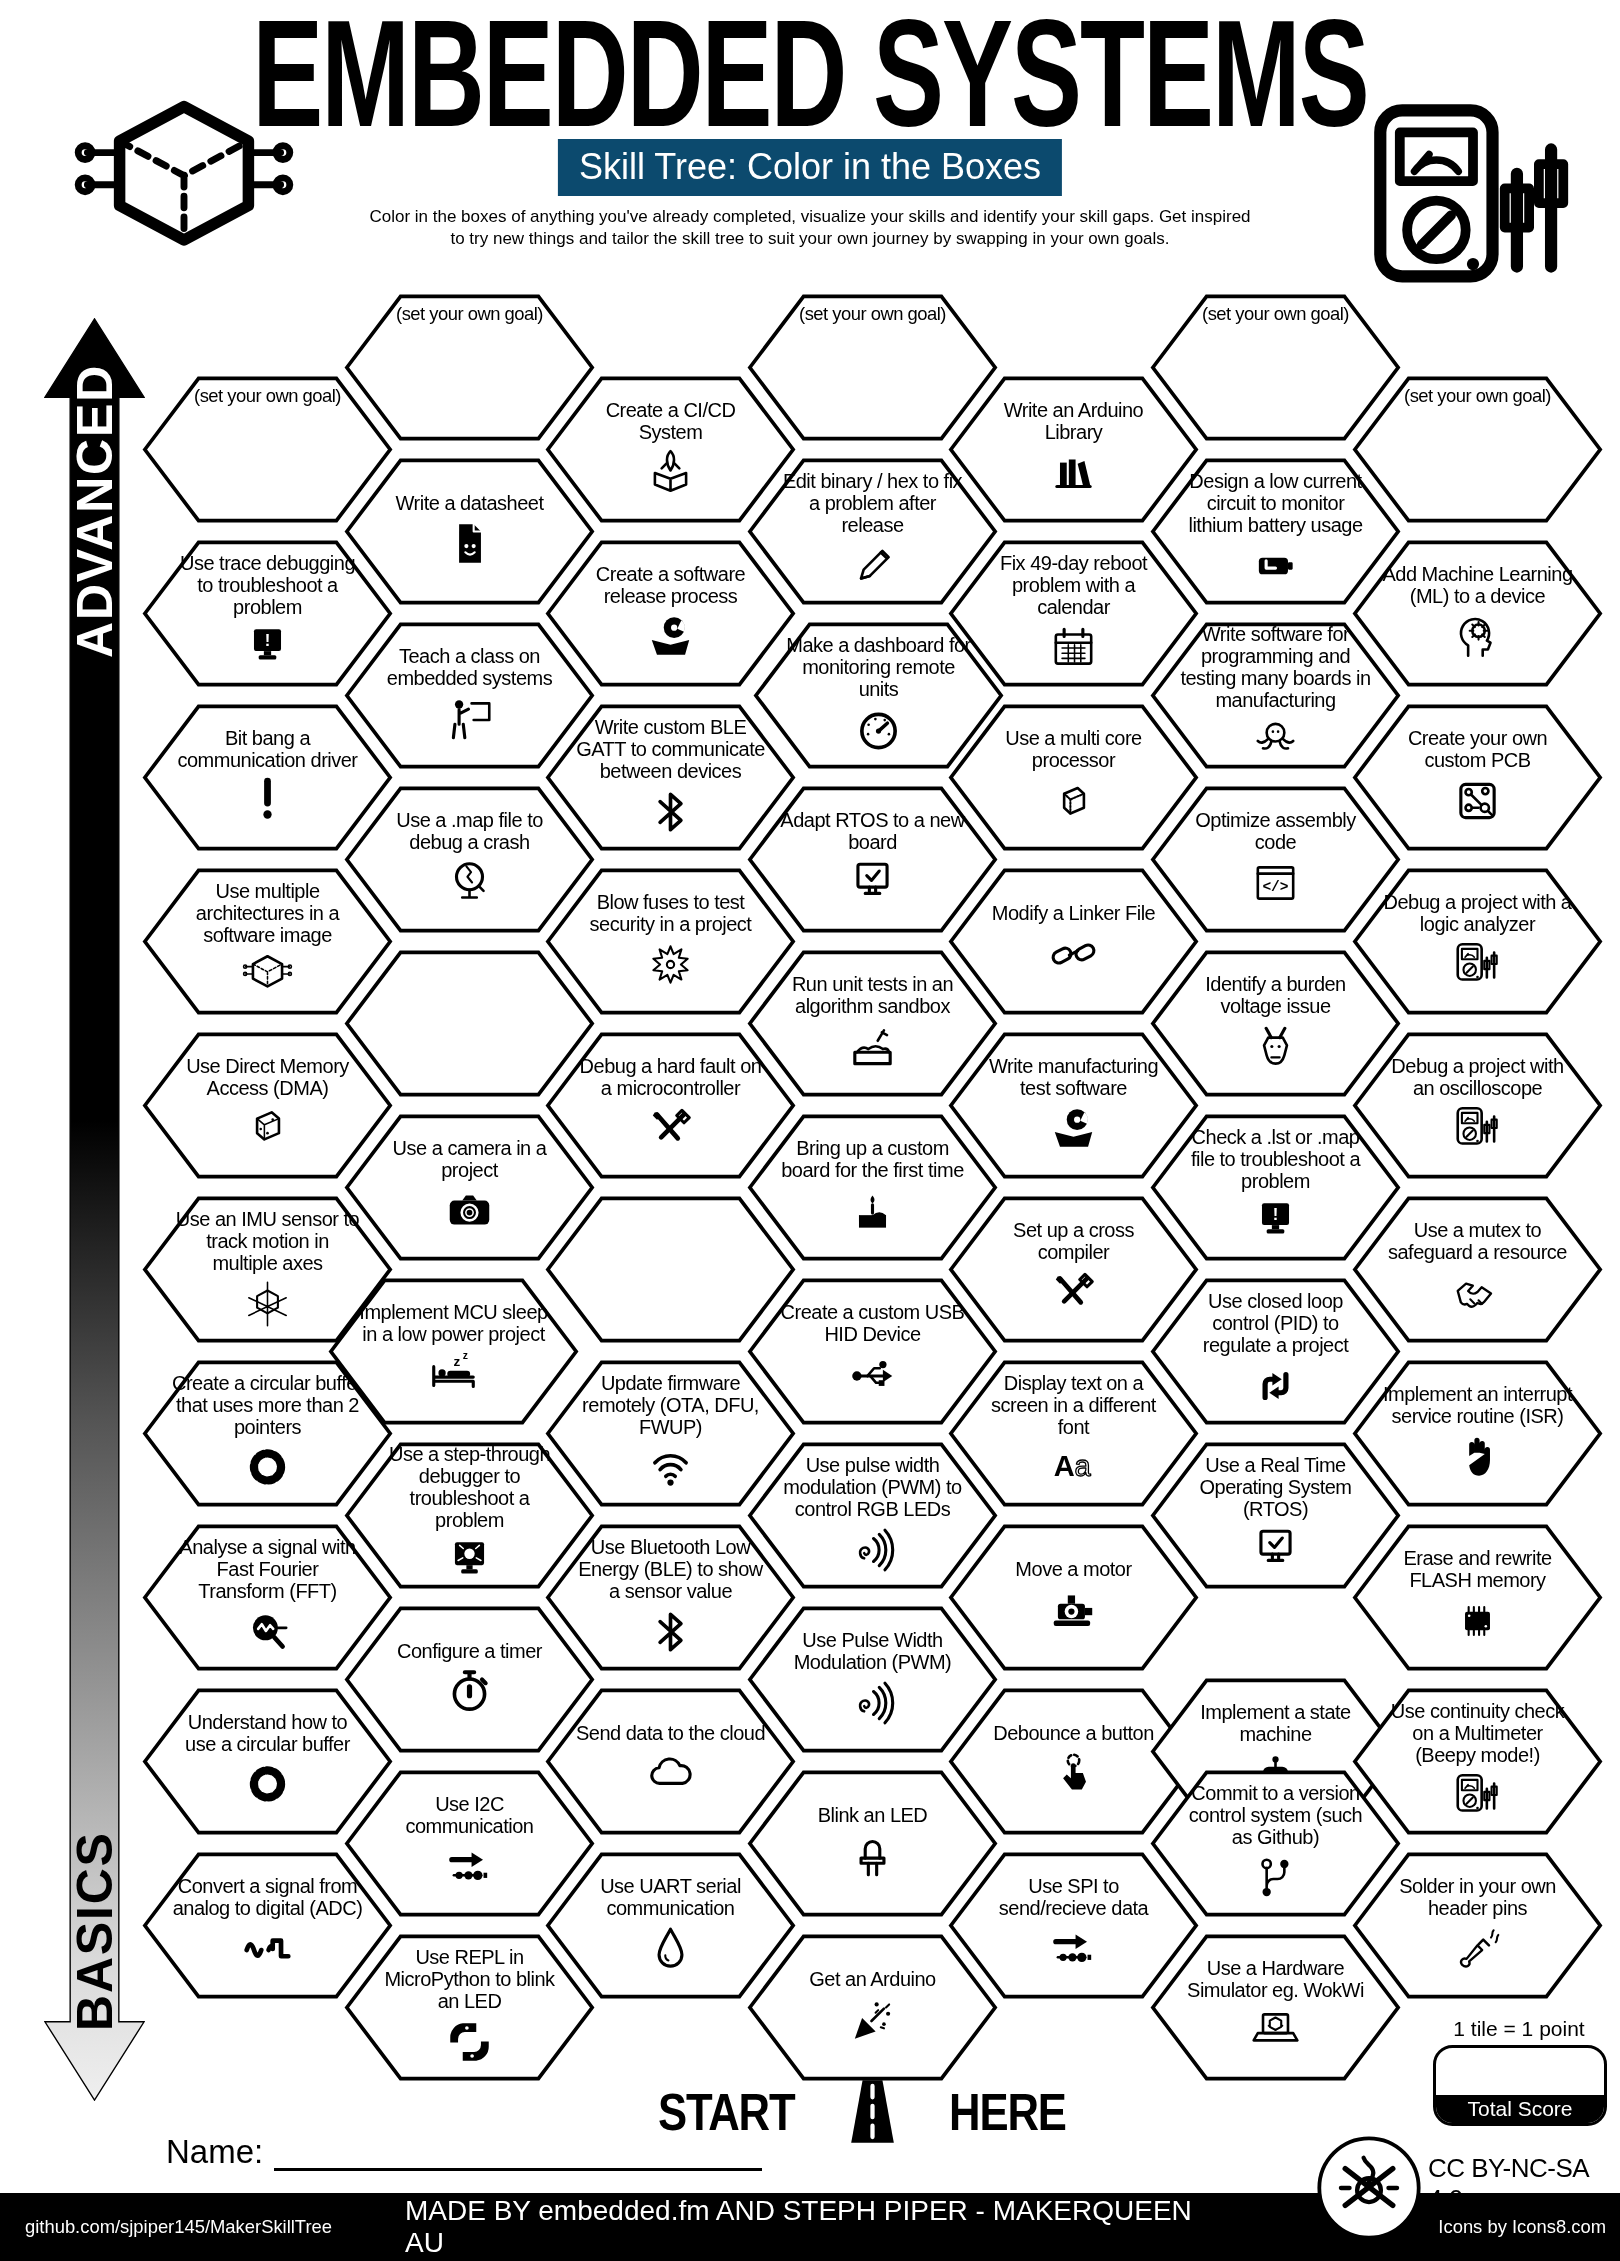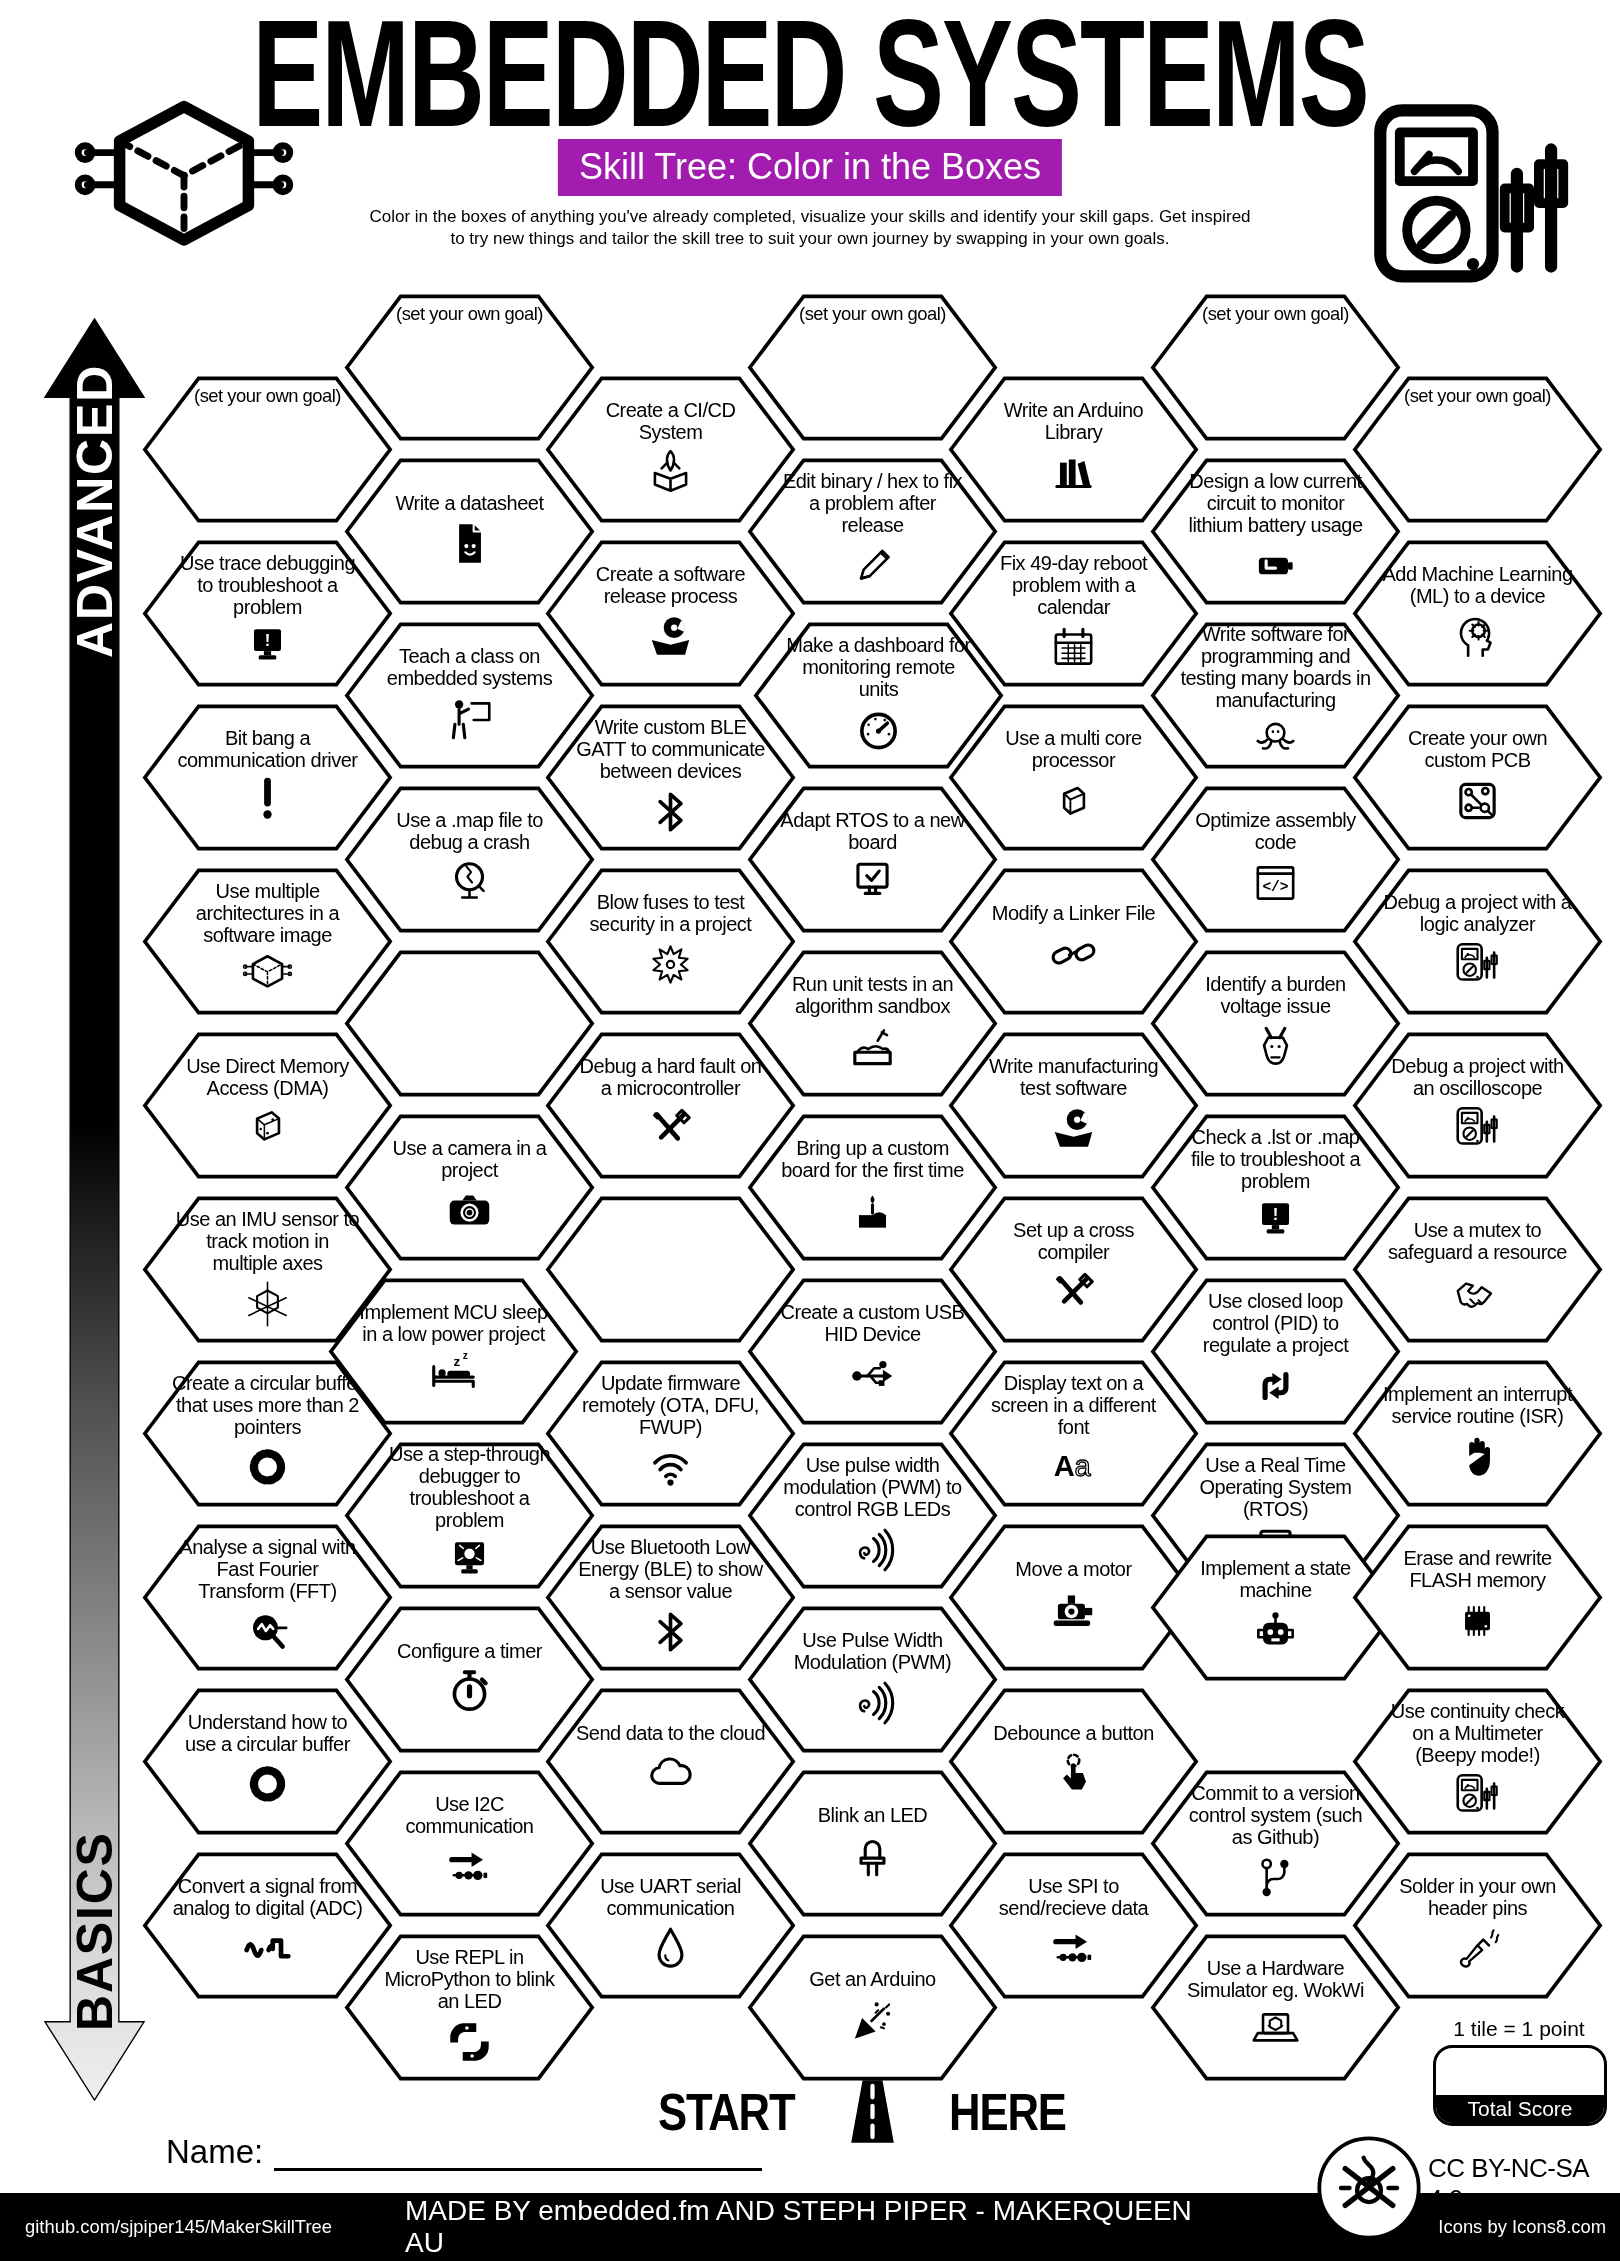--- a/index.html
+++ b/index.html
@@ -4,21 +4,21 @@
 <title>Embedded Systems Skill Tree</title>
 <style>
   html,body{margin:0;padding:0;background:#fff;}
   body{width:1620px;height:2261px;position:relative;overflow:hidden;
        font-family:"Liberation Sans",sans-serif;color:#000;}
   
   .title{position:absolute;top:-14px;left:0;width:100%;text-align:center;
          font-size:152px;font-weight:bold;letter-spacing:-2.8px;white-space:nowrap;
          transform:scaleX(0.70);transform-origin:center;}
   .subtitle{position:absolute;top:139px;left:50%;transform:translateX(-50%);
-            background:#a21caf;color:#fff;font-size:36px;padding:7.4px 21px;white-space:nowrap;}
+            background:#0c4a6e;color:#fff;font-size:36px;padding:7.4px 21px;white-space:nowrap;}
   .desc{position:absolute;top:206px;left:0;width:100%;text-align:center;
         font-size:17px;line-height:1.3;}
   .corner{position:absolute;}
   .corner svg{width:100%;height:100%;}
   #corner-left{left:69px;top:65px;width:230px;height:258px;}
   #corner-right{right:25px;top:65px;width:244px;height:286px;}
   
   .axis{position:absolute;left:44px;top:318px;width:101px;height:1783px;}
   .axis svg{position:absolute;inset:0;width:100%;height:100%;}
   .axis-label{position:absolute;left:0;width:100%;display:flex;align-items:center;justify-content:center;
@@ -1095,21 +1095,21 @@
           <svg viewBox="0 0 100 100">
             <g stroke="#000" stroke-width="6" fill="none" stroke-linecap="round" stroke-linejoin="round">
               <rect x="22" y="14" width="56" height="44" rx="4" stroke-width="6"></rect>
               <path d="M39 36l9 9 15-18" stroke-width="6"></path>
               <path d="M44 58v8M56 58v8M36 70h28" stroke-width="6"></path>
             </g>
           </svg>
         </div>
       </div>
     </div>
-    <div class="hex" style="left: 1150px; top: 1534px;">
+    <div class="hex" style="left: 1150px; top: 1678px;">
       <svg class="shape" viewBox="0 0 544 320">
         <polygon points="5,160 122,5 422,5 539,160 422,315 122,315" fill="#fff" stroke="#000" stroke-width="8"></polygon>
       </svg>
       <div class="content">
         <div class="label">Implement a state machine</div>
         <div class="icon">
           <svg viewBox="0 0 100 100">
             <g stroke="#000" stroke-width="6" fill="none" stroke-linecap="round" stroke-linejoin="round">
               <rect x="26" y="34" width="48" height="42" rx="11" fill="#000" stroke="none"></rect>
               <circle cx="50" cy="20" r="6" fill="#000" stroke="none"></circle>

